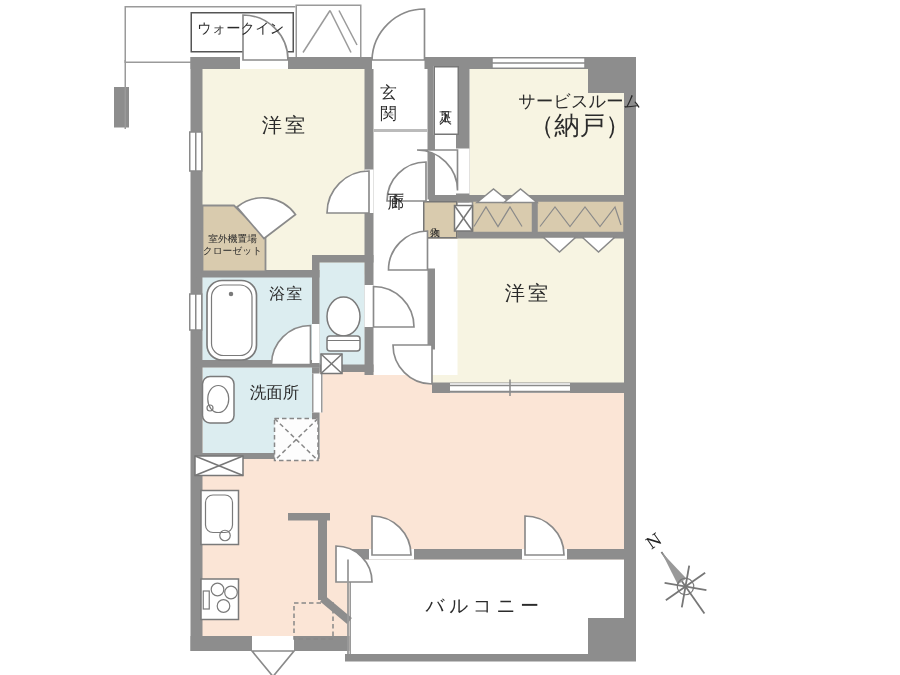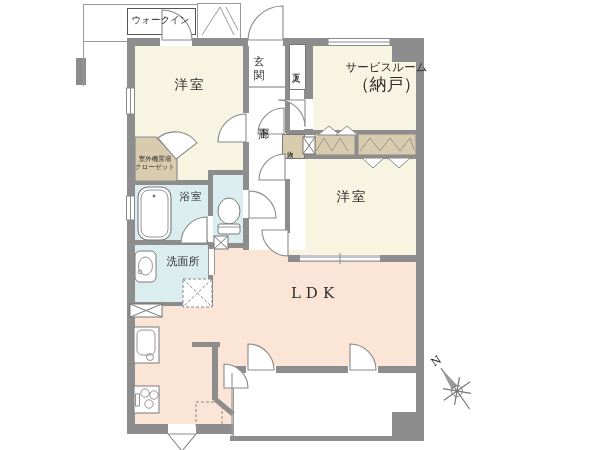--- a/index.html
+++ b/index.html
@@ -222,23 +222,23 @@
   <div class="lbl" style="left:313px;top:60px;width:103px;margin-left:22px;">
     <div style="font-size:11.5px;">サービスルーム</div>
     <div style="font-size:17px;">（納戸）</div>
   </div>
 
   <div class="lbl" style="left:288px;top:188px;width:128px;">
     <div style="font-size:13.5px;letter-spacing:2px;">洋室</div>
   </div>
 
   <div class="lbl" style="left:250px;top:284px;width:130px;">
-    <div style="font-size:15px;letter-spacing:5px;">LDK</div>
-  </div>
-
+  </div>
+
+  <div class="lbl" style="left:233px;top:396px;width:180px;font-size:12.5px;letter-spacing:3px;">バルコニー</div>
 
   <div class="lbl" style="left:249px;top:55px;width:20px;font-size:11px;">玄関</div>
 
   <div class="lbl vert" style="left:256px;top:97px;height:46px;font-size:11px;">廊下</div>
 
   <div class="lbl vert" style="left:291px;top:47px;height:40px;font-size:8.5px;letter-spacing:0;">下足入</div>
 
   <div class="lbl" style="left:135px;top:155px;width:40px;">
     <div style="font-size:6.5px;">室外機置場</div>
     <div style="font-size:6.5px;">クローゼット</div>

